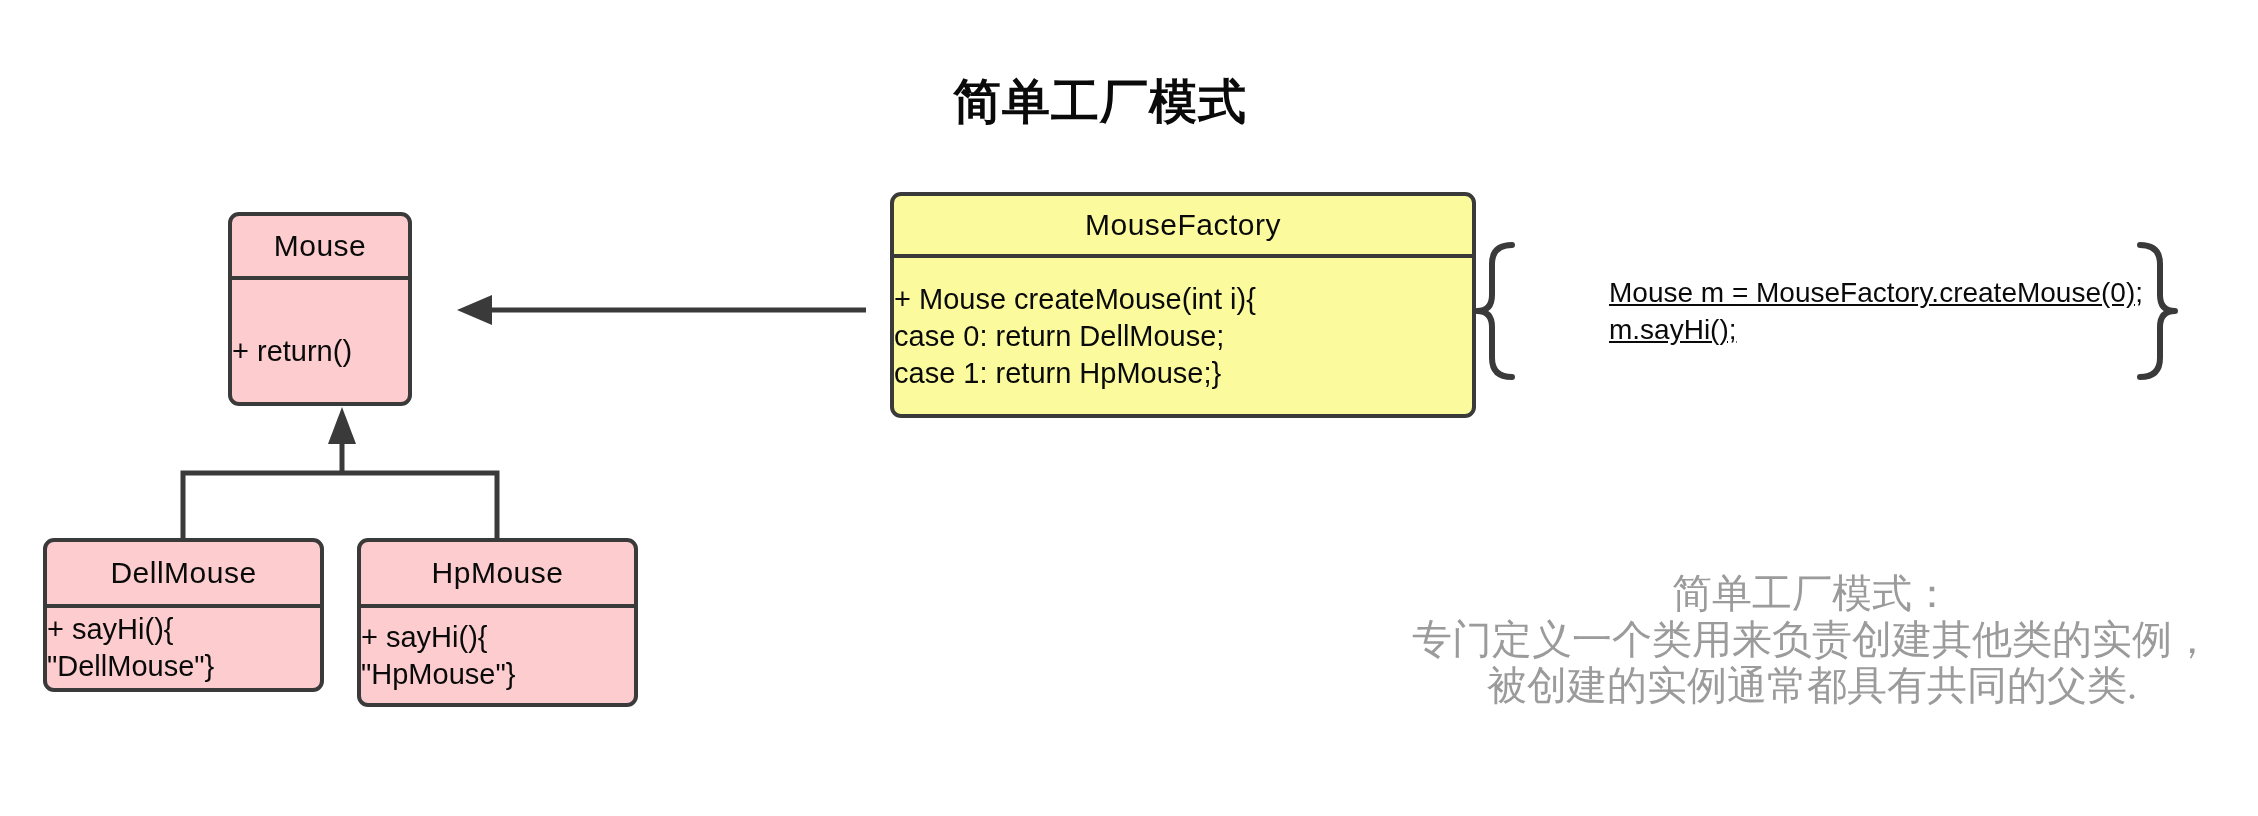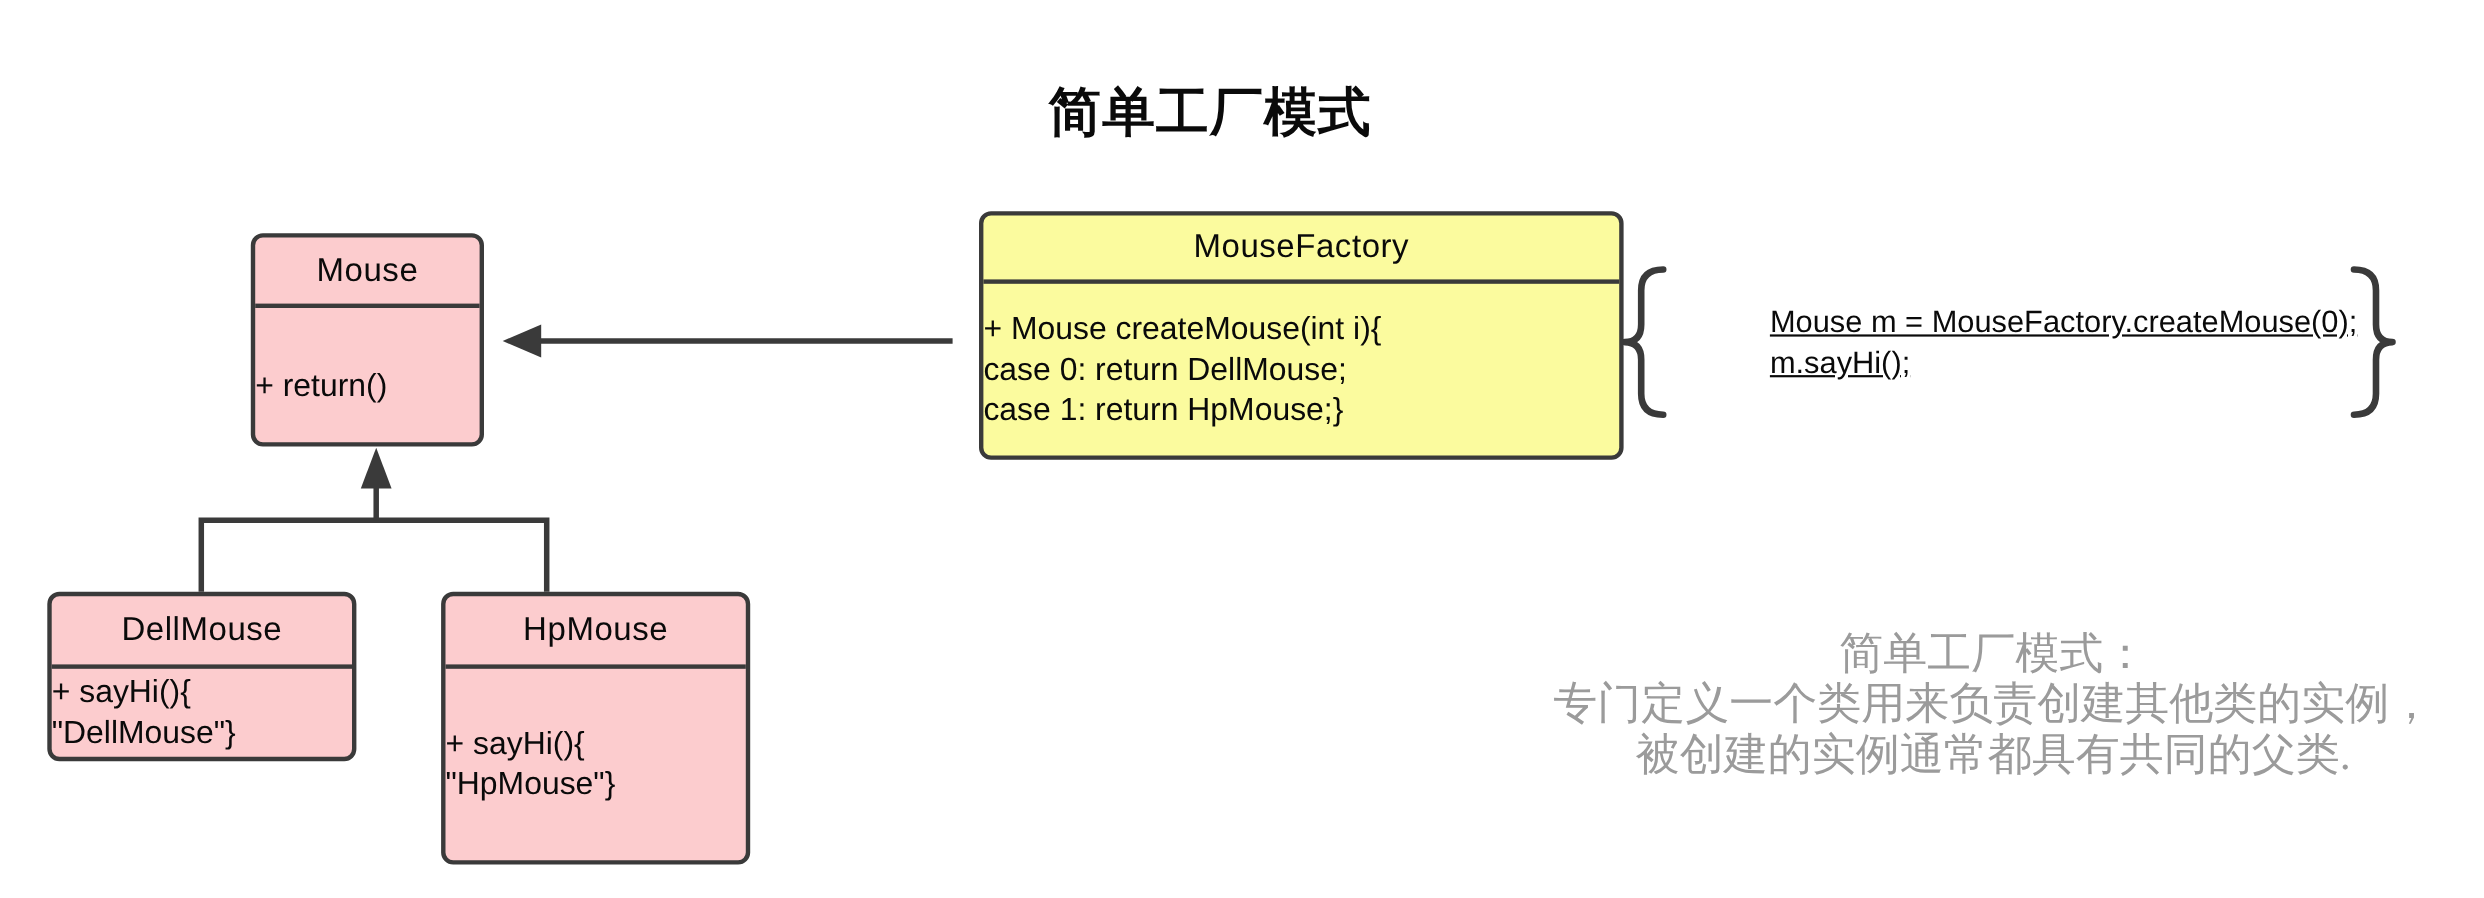--- a/index.html
+++ b/index.html
@@ -53,27 +53,27 @@
     flex: 1 1 auto;
     display: flex;
     flex-direction: column;
     align-items: flex-start;
     justify-content: center;
     font-size: 29px;
     line-height: 37px;
     text-align: center;
     white-space: pre;
   }
-  #cls-mouse   { left: 228px; top: 212px; width: 212px; height: 194px; gap: 20px; }
+  #cls-mouse   { left: 228px; top: 212px; width: 184px; height: 194px; gap: 20px; }
   #cls-mouse   .uml-head { height: 60px; }
   #cls-factory { left: 890px; top: 192px; width: 586px; height: 226px; }
   #cls-factory .uml-head { height: 58px; }
   #cls-dell    { left: 43px;  top: 538px; width: 281px; height: 154px; }
   #cls-dell    .uml-head { height: 62px; }
-  #cls-hp      { left: 357px; top: 538px; width: 281px; height: 248px; margin-left: 44px; }
+  #cls-hp      { left: 357px; top: 538px; width: 281px; height: 169px; }
   #cls-hp      .uml-head { height: 62px; }
 
   svg.connector-layer {
     position: absolute;
     left: 0; top: 0;
     width: 2258px;
     height: 816px;
   }
   svg .wire   { stroke: var(--line, #3a3a3a); stroke-width: 5; fill: none; }
   svg .head   { fill: var(--line, #3a3a3a); stroke: none; }

